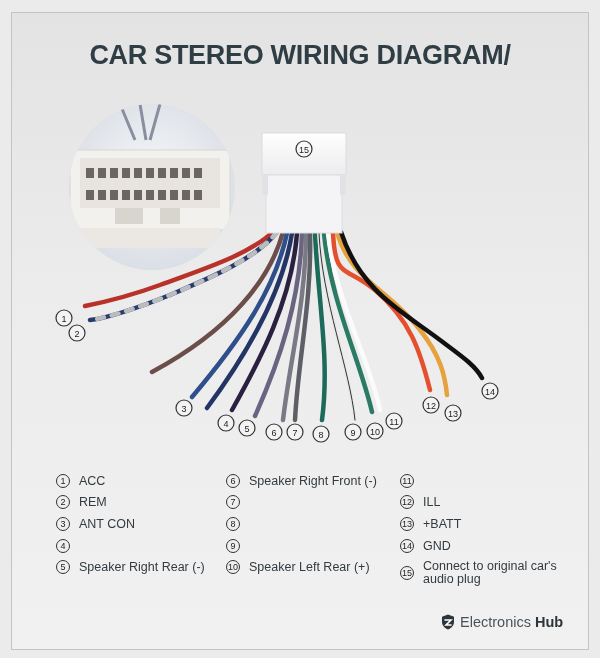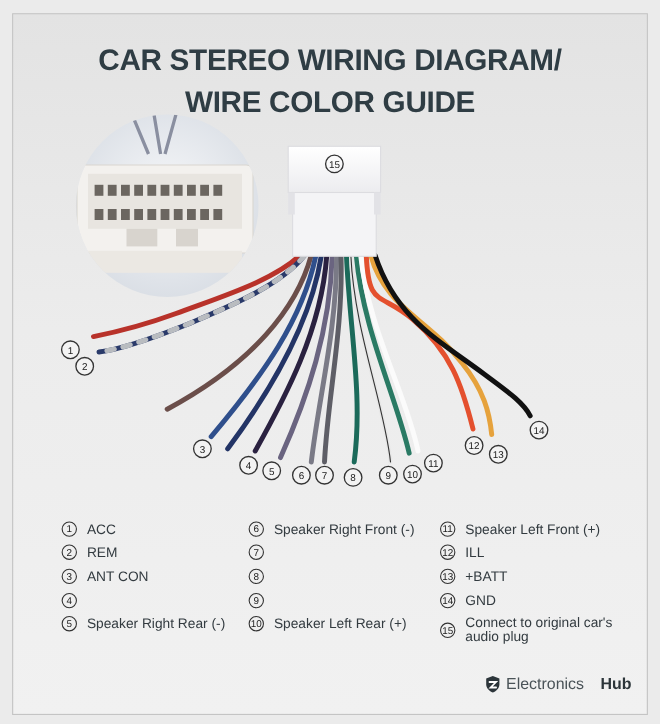--- a/index.html
+++ b/index.html
@@ -35,31 +35,30 @@
       width: 14px; height: 14px; border: 1.2px solid #333; border-radius: 50%;
       font-size: 9px; color: #222; margin-right: 9px; flex-shrink: 0;
       box-sizing: border-box;
     }
     .legend .item.multi { height: 34px; align-items: center; }
     .legend .item.multi .lbl { line-height: 13px; white-space: normal; width: 140px; }
     .brand {
       position: absolute; left: 441px; top: 614px; display: flex; 
       font-size: 14.5px; color: #4a5358;
     }
-    .brand .hub { font-weight: bold; color: #2c353a; margin-left: 15px; }
+    .brand .hub { font-weight: bold; color: #2c353a; margin-left: 4px; }
     .brand svg { margin-right: 5px; }
   </style>
 </head>
 <body>
 
 <div class="frame"></div>
 
 <div class="title">
   <div>CAR STEREO WIRING DIAGRAM/</div>
-  <div>WIRE COLOR GUIDE</div>
 </div>
 
 <svg class="diagram" viewBox="0 0 600 658">
   <defs>
     <radialGradient id="insetBg" cx="50%" cy="45%" r="60%">
       <stop offset="0%" stop-color="#f6f7f9"></stop>
       <stop offset="100%" stop-color="#d8dde4"></stop>
     </radialGradient>
     <linearGradient id="plugGrad" x1="0" y1="0" x2="0" y2="1">
       <stop offset="0%" stop-color="#ffffff"></stop>
@@ -233,21 +232,20 @@
         <span class="num">9</span>
       </div>
     <div class="item">
         <span class="num">10</span>
         <span class="lbl">Speaker Left Rear (+)</span>
       </div>
   </div>
   <div class="col" style="left:400px;">
     <div class="item">
         <span class="num">11</span>
-        <span class="lbl">Speaker Left Front (+)</span>
       </div>
     <div class="item">
         <span class="num">12</span>
         <span class="lbl">ILL</span>
       </div>
     <div class="item">
         <span class="num">13</span>
         <span class="lbl">+BATT</span>
       </div>
     <div class="item">

